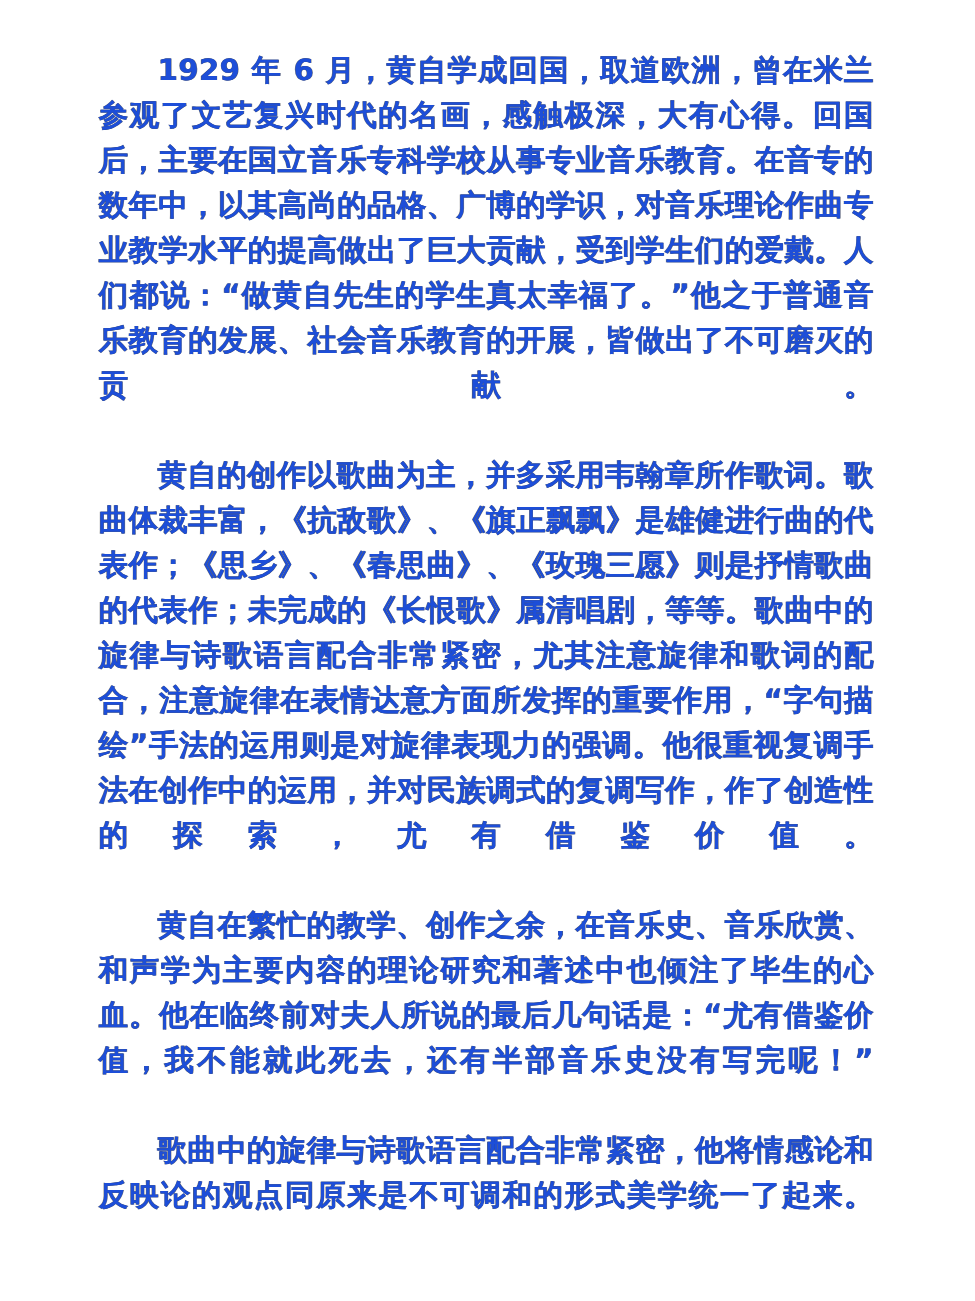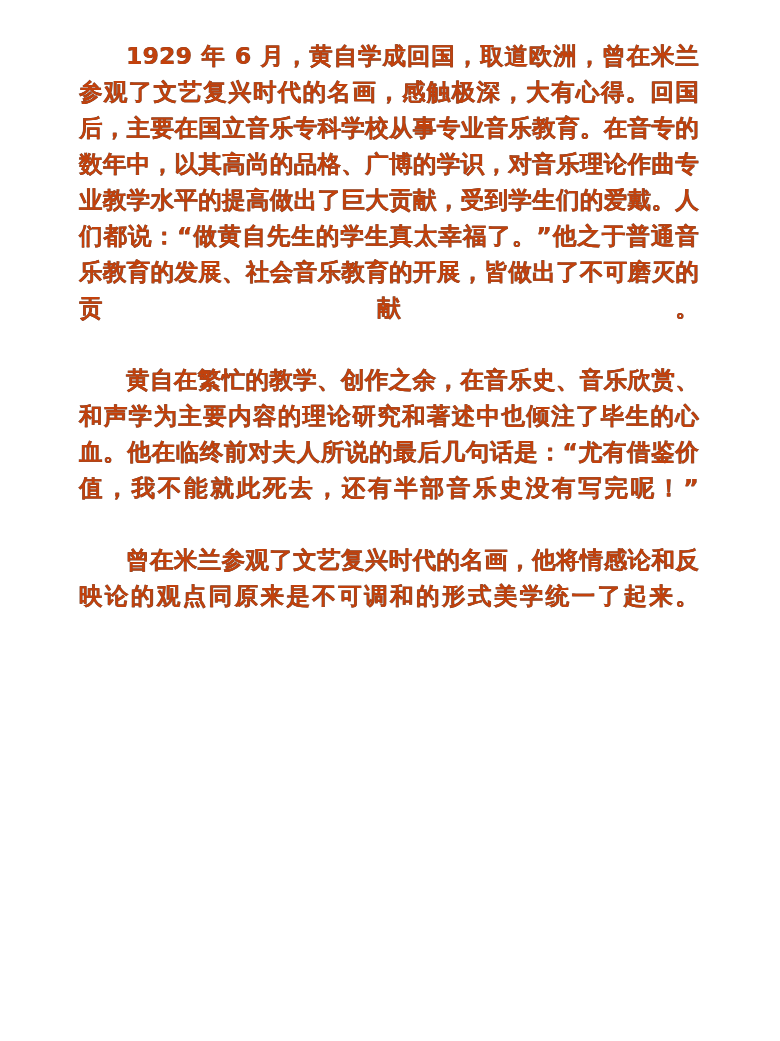--- a/index.html
+++ b/index.html
@@ -26,21 +26,21 @@
     width: 620px;
   }
 
   .para {
     margin: 0;
     padding: 0;
     text-indent: 2em;
     font-size: 23.5px;
     line-height: 36px;
     font-weight: bold;
-    color: #c2410c;
+    color: #1d4ed8;
     text-align: justify;
     text-justify: inter-character;
     letter-spacing: 0.2px;
     word-break: break-all;
     -webkit-font-smoothing: none;
   }
 
   
   .para:after {
     content: "";
@@ -58,22 +58,23 @@
 </style>
 </head>
 <body>
 
 <div id="page">
 
   <div id="text-column">
 
     <p class="para">1929 年 6 月，黄自学成回国，取道欧洲，曾在米兰参观了文艺复兴时代的名画，感触极深，大有心得。回国后，主要在国立音乐专科学校从事专业音乐教育。在音专的数年中，以其高尚的品格、广博的学识，对音乐理论作曲专业教学水平的提高做出了巨大贡献，受到学生们的爱戴。人们都说：“做黄自先生的学生真太幸福了。”他之于普通音乐教育的发展、社会音乐教育的开展，皆做出了不可磨灭的贡献。</p>
 
+    <p class="para">黄自的创作以歌曲为主，并多采用韦翰章所作歌词。歌曲体裁丰富，《抗敌歌》、《旗正飘飘》是雄健进行曲的代表作；《思乡》、《春思曲》、《玫瑰三愿》则是抒情歌曲的代表作；未完成的《长恨歌》属清唱剧，等等。歌曲中的旋律与诗歌语言配合非常紧密，尤其注意旋律和歌词的配合，注意旋律在表情达意方面所发挥的重要作用，“字句描绘”手法的运用则是对旋律表现力的强调。他很重视复调手法在创作中的运用，并对民族调式的复调写作，作了创造性的探索，尤有借鉴价值。</p>
 
     <p class="para">黄自在繁忙的教学、创作之余，在音乐史、音乐欣赏、和声学为主要内容的理论研究和著述中也倾注了毕生的心血。他在临终前对夫人所说的最后几句话是：“尤有借鉴价值，我不能就此死去，还有半部音乐史没有写完呢！”</p>
 
-    <p class="para">曾在米兰参观了文艺复兴时代的名画，他将情感论和反映论的观点同原来是不可调和的形式美学统一了起来。</p>
+    <p class="para">歌曲中的旋律与诗歌语言配合非常紧密，他将情感论和反映论的观点同原来是不可调和的形式美学统一了起来。</p>
 
     <div class="gap-before-heading"></div>
 
   </div>
 
 </div>
 
 </body></html>

